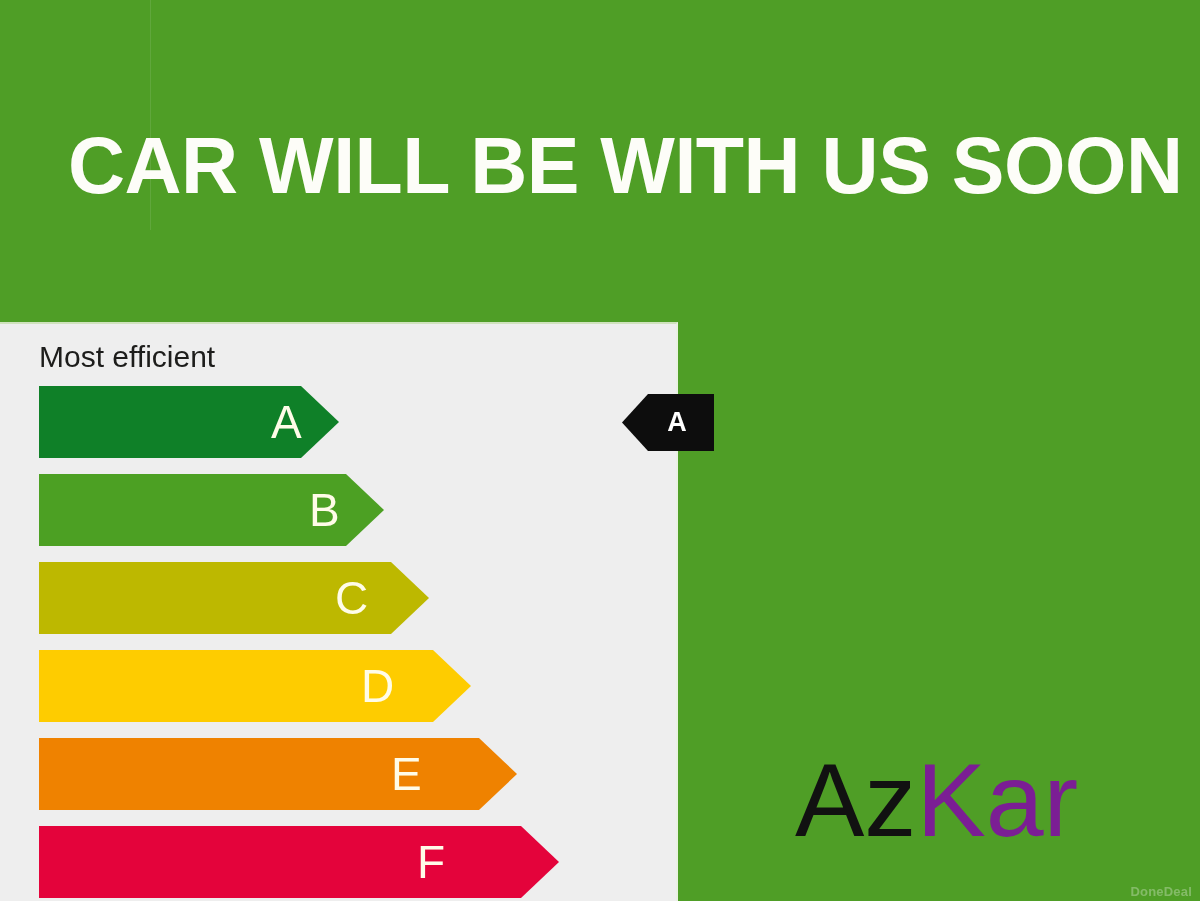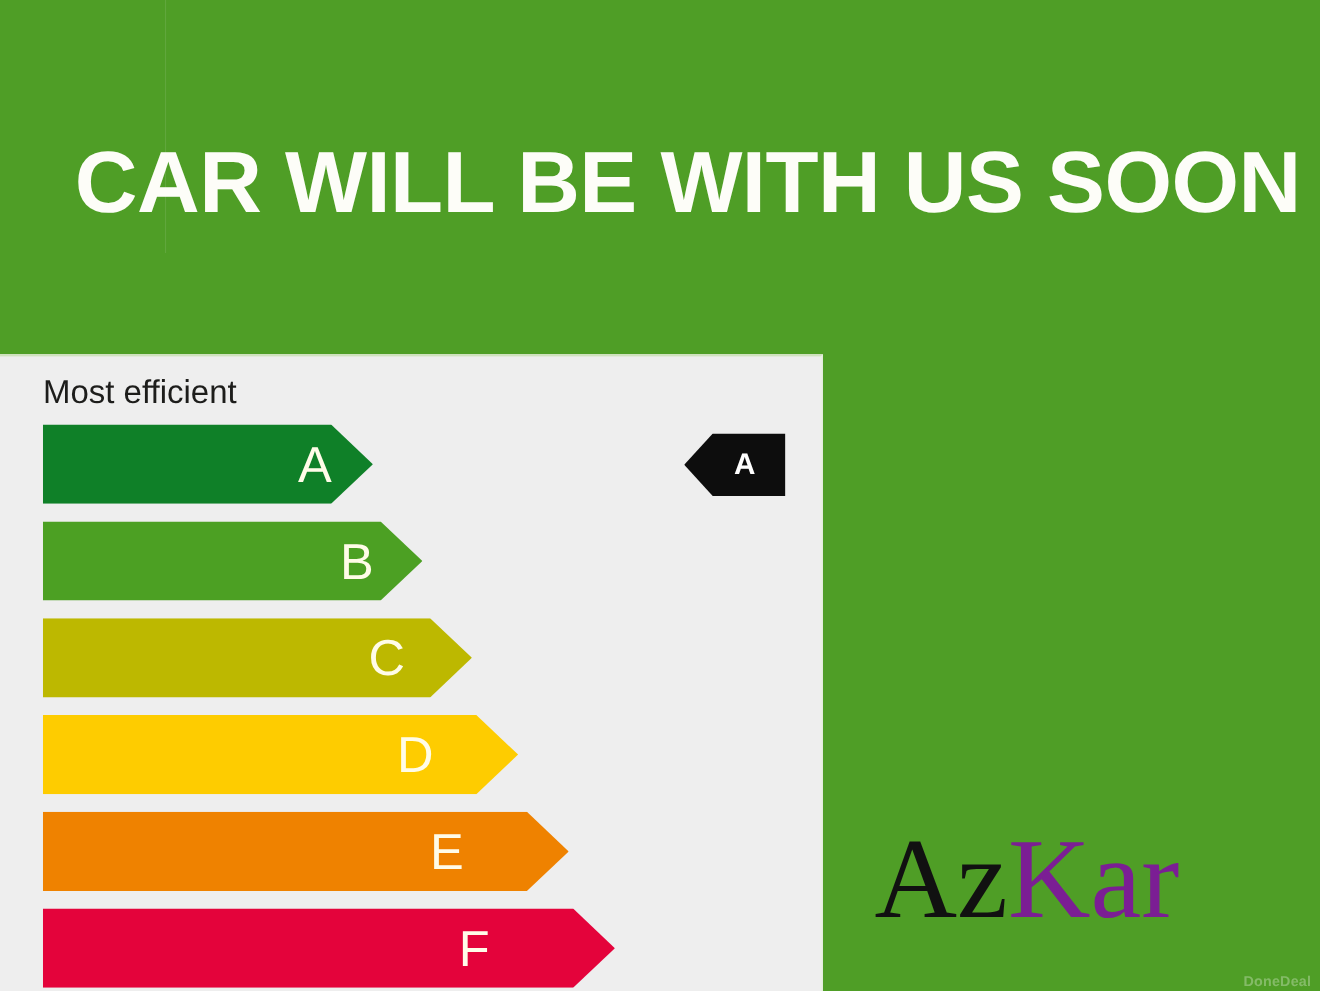--- a/index.html
+++ b/index.html
@@ -46,21 +46,21 @@
     letter-spacing: -0.5px;
     white-space: nowrap;
     font-family: "Liberation Sans", sans-serif;
   }
 
   
   #panel {
     position: absolute;
     left: 0;
     top: 322px;
-    width: 748px;
+    width: 678px;
     height: 579px;
     background: #eeeeee;
     border-top: 2px solid #cfe2bd;
     border-right: 2px solid #e9f0e2;
     box-sizing: border-box;
   }
 
   #panel-title {
     position: absolute;
     left: 39px;
@@ -133,21 +133,21 @@
     position: absolute;
     left: 795px;
     top: 748px;
     width: 340px;
     height: 130px;
   }
   #logo-word {
     position: absolute;
     left: 0;
     top: 0;
-    font-family: Liberation Serif, serif;
+    font-family: Liberation Sans, sans-serif;
     font-size: 104px;
     line-height: 104px;
     white-space: nowrap;
   }
   #logo-az { color: #111111; }
   #logo-kar { color: #7b1e94; }
   #logo-url {
     position: absolute;
     left: 152px;
     top: 86px;

